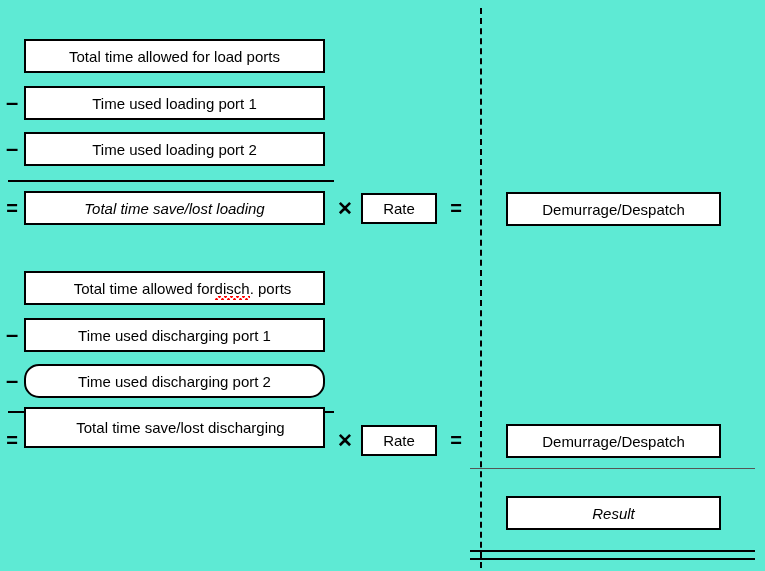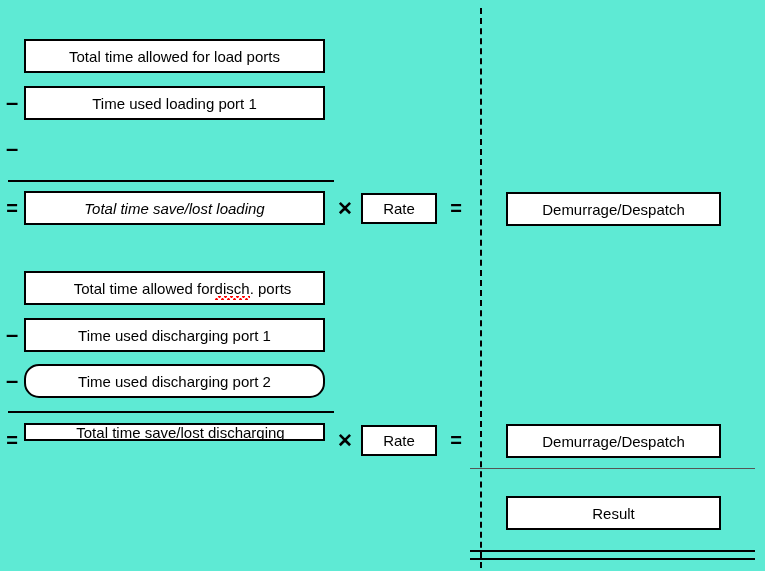--- a/index.html
+++ b/index.html
@@ -97,20 +97,21 @@
 <div id="canvas">
 
   <div class="divider" style="left:480px; top:8px; height:560px;"></div>
 
   <div class="box" style="left:24px; top:39px; width:301px; height:34px;">Total time allowed for load ports</div>
 
   <div class="op op-minus" style="left:2px; top:93px; width:20px; height:20px;">–</div>
   <div class="box" style="left:24px; top:86px; width:301px; height:34px;">Time used loading port 1</div>
 
   <div class="op op-minus" style="left:2px; top:139px; width:20px; height:20px;">–</div>
+  <div class="box" style="left:24px; top:132px; width:301px; height:34px;">Time used loading port 2</div>
 
   <div class="rule" style="left:8px; top:180px; width:326px;"></div>
 
   <div class="op op-equals" style="left:2px; top:198px; width:20px; height:20px;">=</div>
   <div class="box" style="left:24px; top:191px; width:301px; height:34px;font-style:italic;">Total time save/lost loading</div>
 
   <div class="op op-times" style="left:334px; top:199px; width:22px; height:18px;">✕</div>
   <div class="box" style="left:361px; top:193px; width:76px; height:31px;">Rate</div>
 
   <div class="op op-equals" style="left:446px; top:199px; width:20px; height:18px;">=</div>
@@ -124,27 +125,27 @@
 
   <div class="op op-minus" style="left:2px; top:325px; width:20px; height:20px;">–</div>
   <div class="box" style="left:24px; top:318px; width:301px; height:34px;">Time used discharging port 1</div>
 
   <div class="op op-minus" style="left:2px; top:371px; width:20px; height:20px;">–</div>
   <div class="box" style="left:24px; top:364px; width:301px; height:34px;border-radius:15px;">Time used discharging port 2</div>
 
   <div class="rule" style="left:8px; top:411px; width:326px;"></div>
 
   <div class="op op-equals" style="left:2px; top:430px; width:20px; height:20px;">=</div>
-  <div class="box" style="left:24px; top:423px; width:301px; height:18px;padding-left:12px;">Total time save/lost discharging</div>
+  <div class="box" style="left:24px; top:407px; width:301px; height:41px;padding-left:12px;">Total time save/lost discharging</div>
 
   <div class="op op-times" style="left:334px; top:431px; width:22px; height:18px;">✕</div>
   <div class="box" style="left:361px; top:425px; width:76px; height:31px;">Rate</div>
 
   <div class="op op-equals" style="left:446px; top:431px; width:20px; height:18px;">=</div>
   <div class="box" style="left:506px; top:424px; width:215px; height:34px;">Demurrage/Despatch</div>
 
   <div class="rule rule-thin" style="left:470px; top:468px; width:285px;"></div>
 
-  <div class="box" style="left:506px; top:496px; width:215px; height:34px;">Result</div>
+  <div class="box" style="left:506px; top:496px; width:215px; height:34px;font-style:italic;">Result</div>
 
   <div class="rule-double" style="left:470px; top:550px; width:285px;"></div>
 
 </div>
 
 </body></html>

